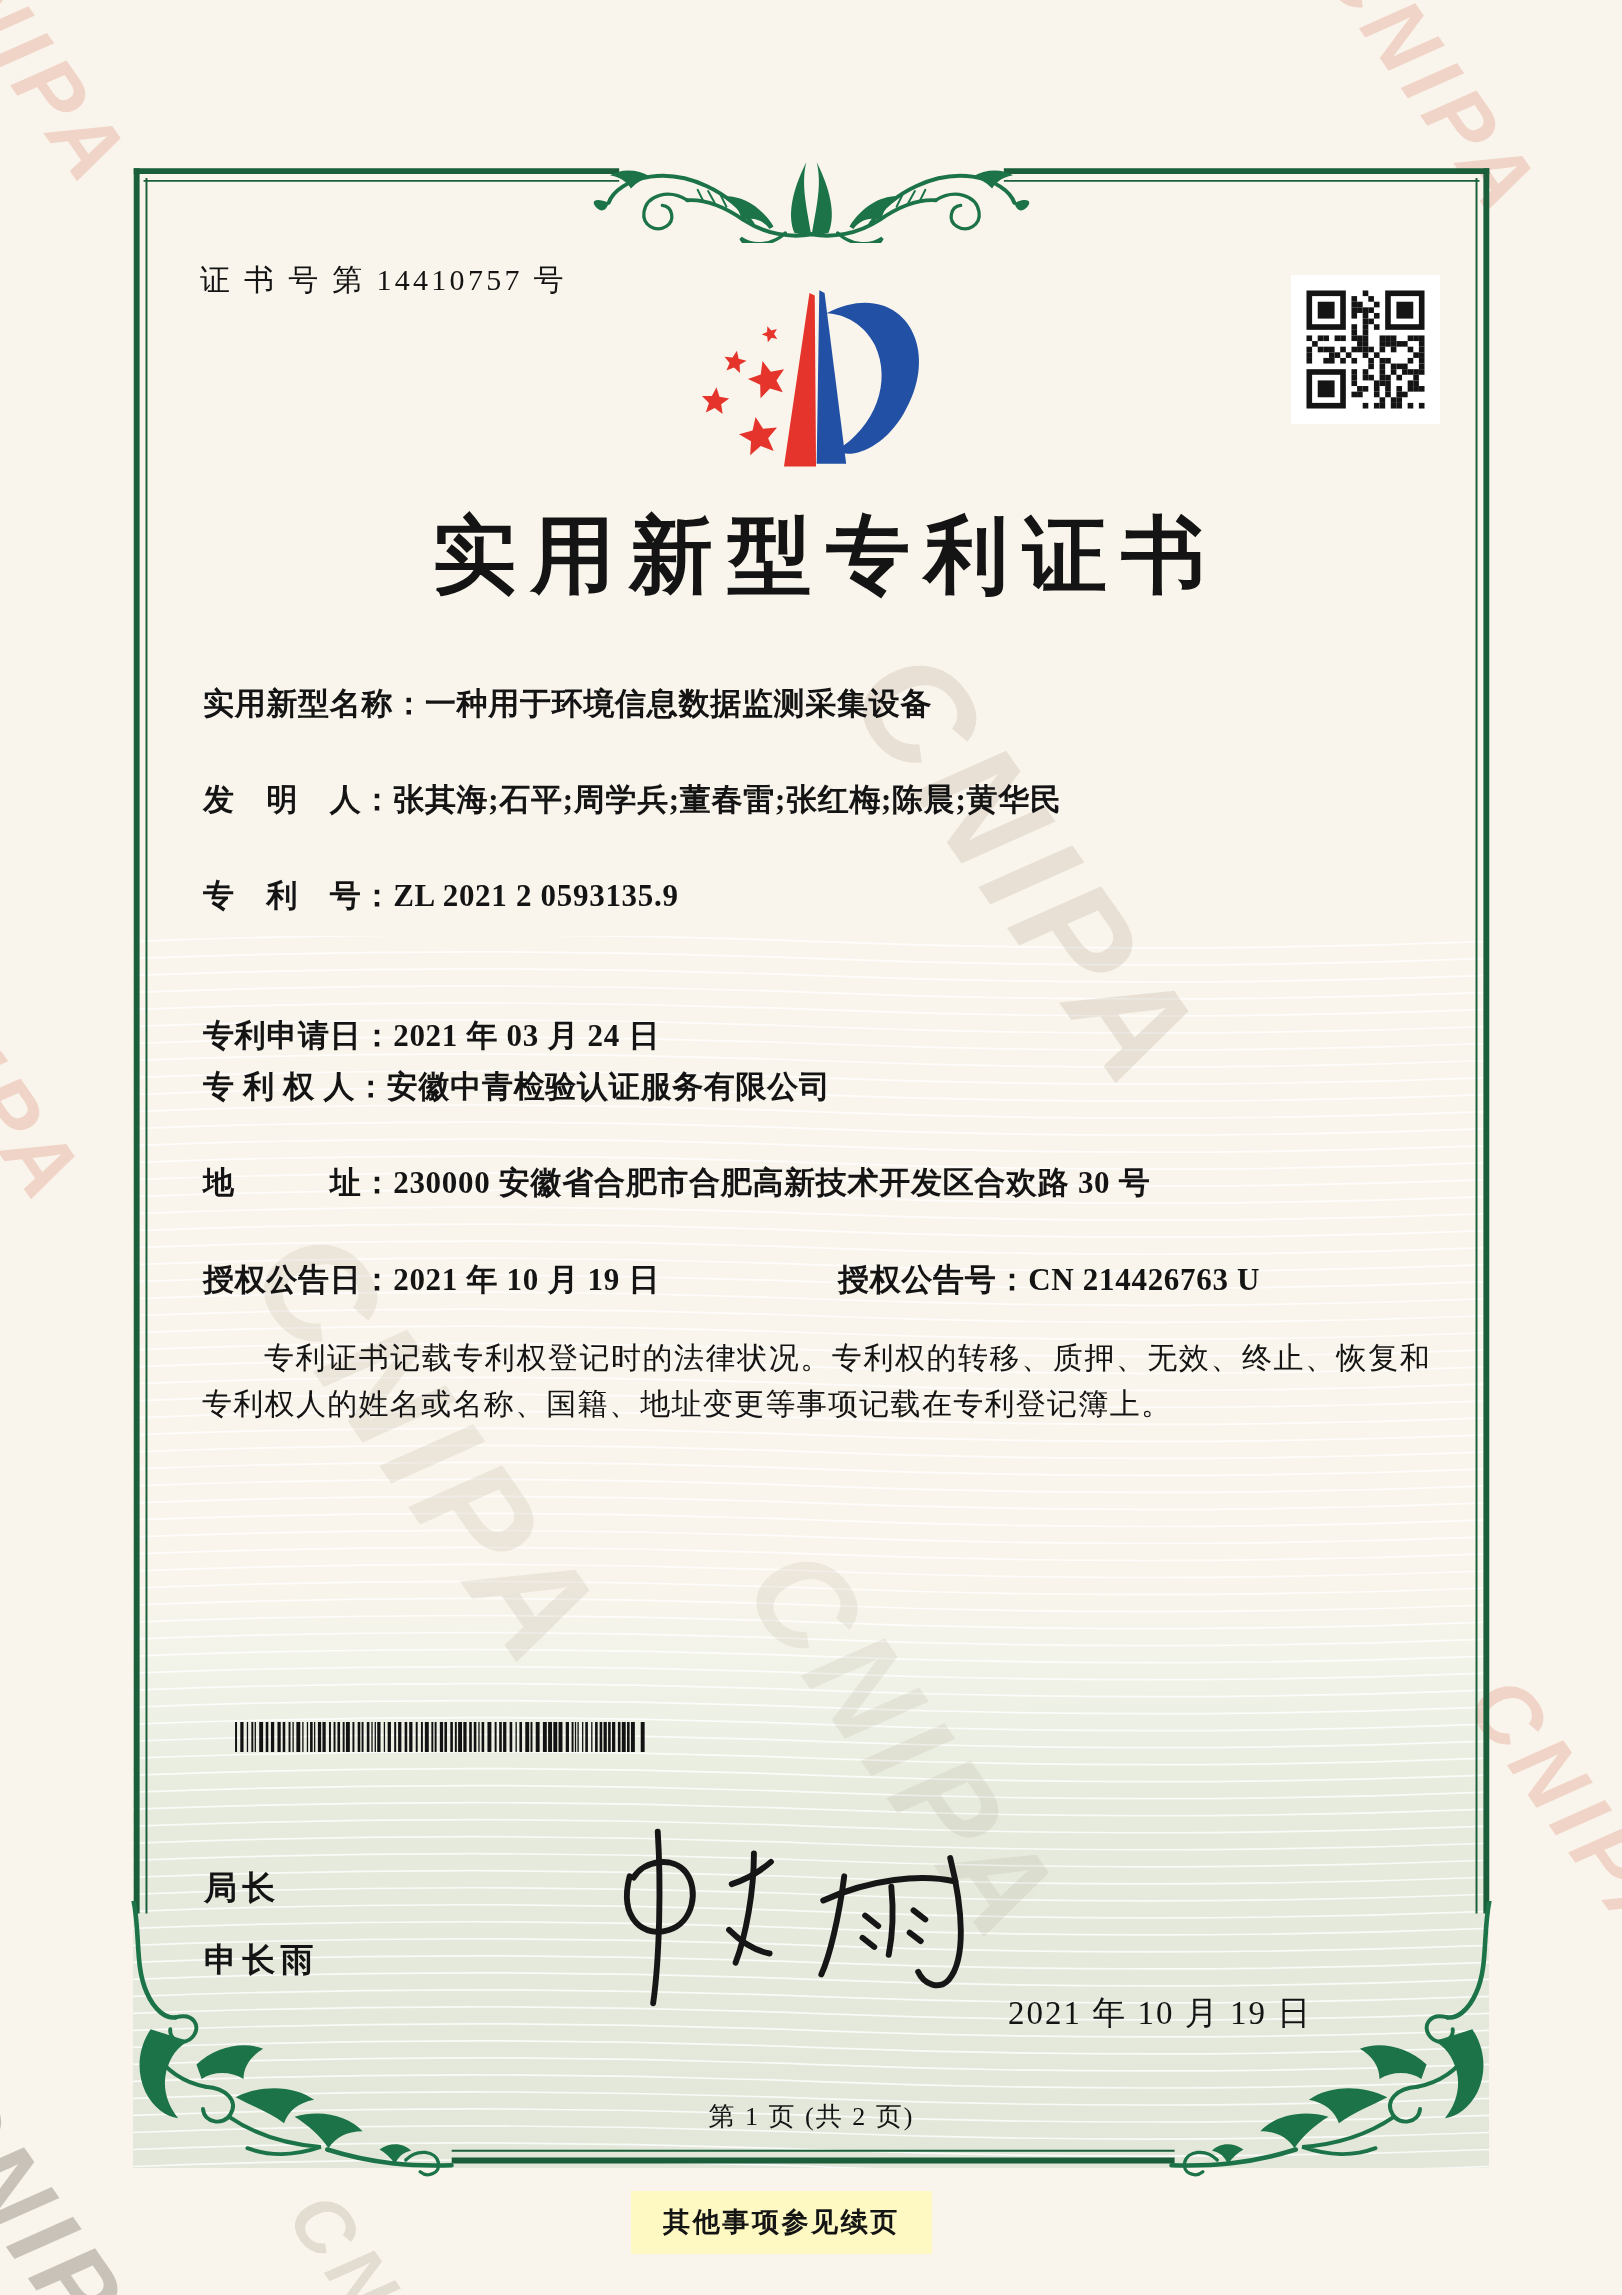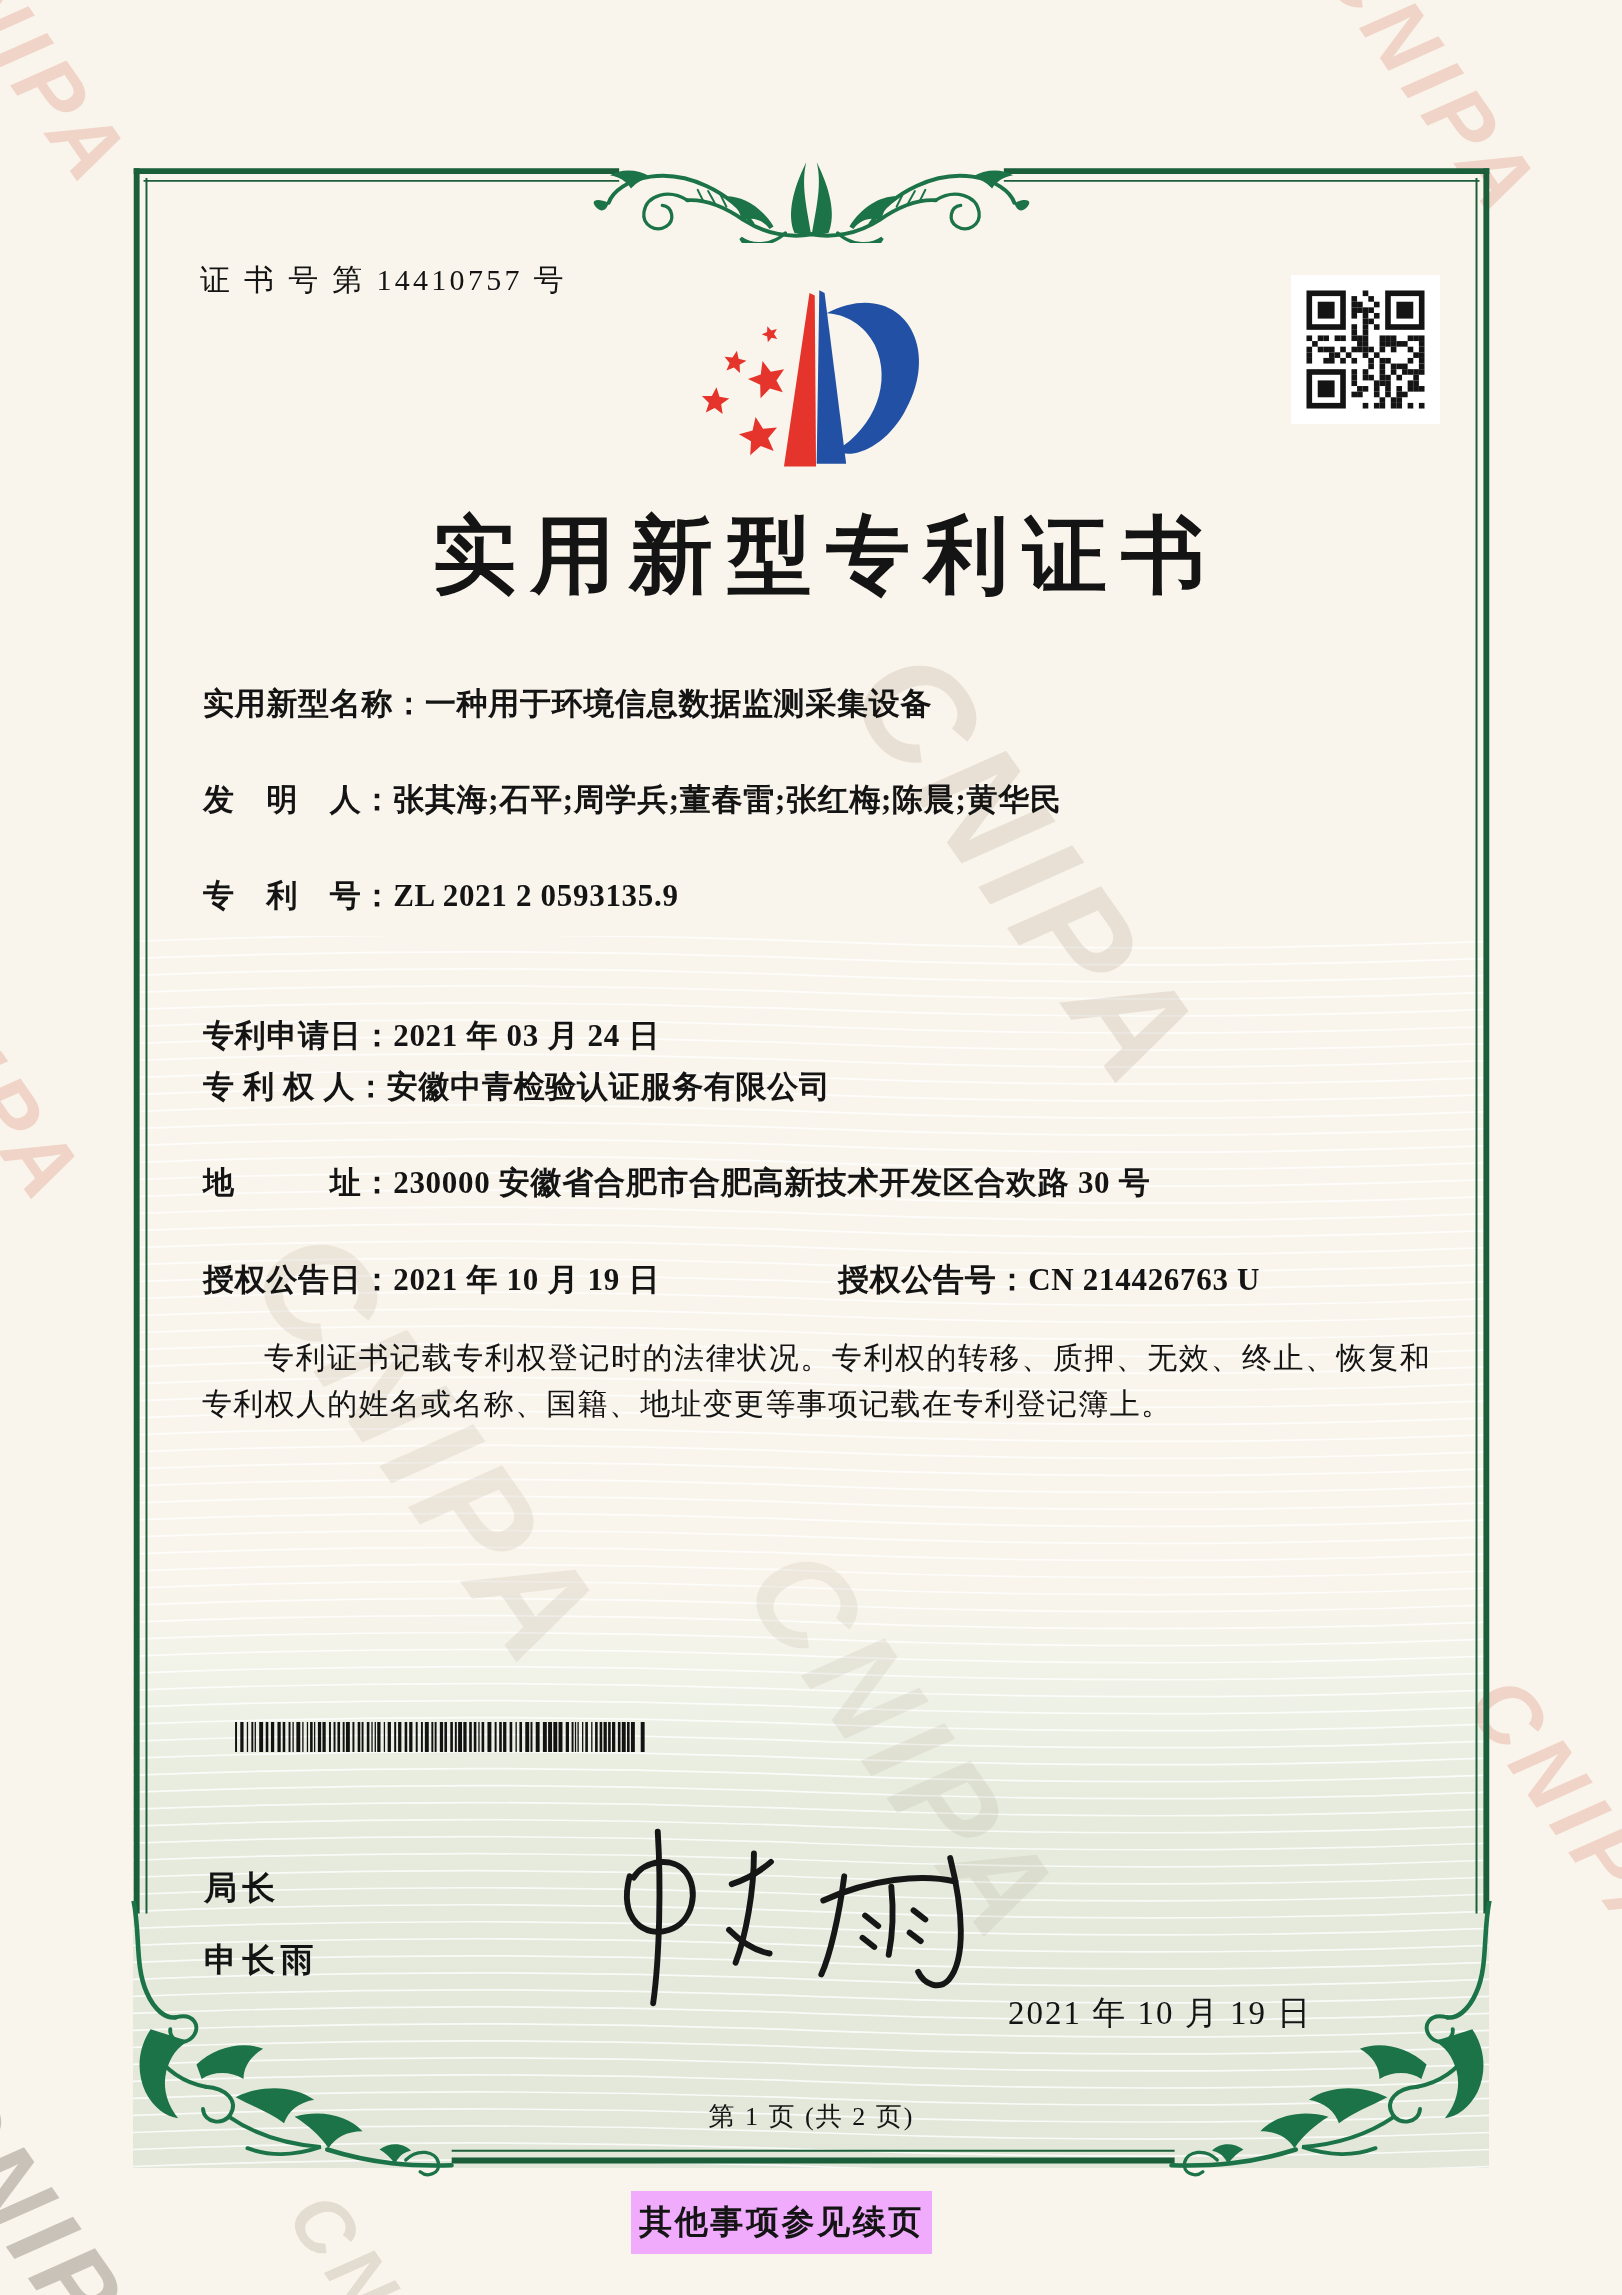--- a/index.html
+++ b/index.html
@@ -53,22 +53,22 @@
     font-size:30px;line-height:46px;letter-spacing:1.3px;
     text-align:justify;
   }
   #legal-text p{margin:0;text-indent:62px;}
   #signer-title{left:204px;top:1866px;font-size:33px;font-weight:bold;letter-spacing:5.2px;}
   #signer-name{left:204px;top:1938px;font-size:33px;font-weight:bold;letter-spacing:5.2px;}
   #issue-date{left:1008px;top:1991px;font-size:33px;letter-spacing:2px;white-space:nowrap;}
   #page-number{left:0;top:2099px;width:1623px;text-align:center;font-size:26px;letter-spacing:2px;}
   #continuation-note{
     left:631px;top:2191px;width:301px;height:63px;
-    background:#f0abfc;text-align:center;line-height:63px;
-    font-size:33px;letter-spacing:2.6px;font-weight:bold;
+    background:#fef9c3;text-align:center;line-height:63px;
+    font-size:27px;letter-spacing:2.6px;font-weight:bold;
   }
   svg{display:block;}
 </style>
 </head>
 <body>
 
 <div class="abs" id="green-zone"></div>
 
 <svg class="abs" id="waves" style="left:133px;top:936px;" width="1356" height="1232" viewBox="0 0 2072 1882">
   <path id="wavepath" d="M0 8 Q 518 -12 1036 8 T 2072 8 M0 34 Q 518 14 1036 34 T 2072 34 M0 60 Q 518 40 1036 60 T 2072 60 M0 86 Q 518 66 1036 86 T 2072 86 M0 112 Q 518 92 1036 112 T 2072 112 M0 138 Q 518 118 1036 138 T 2072 138 M0 164 Q 518 144 1036 164 T 2072 164 M0 190 Q 518 170 1036 190 T 2072 190 M0 216 Q 518 196 1036 216 T 2072 216 M0 242 Q 518 222 1036 242 T 2072 242 M0 268 Q 518 248 1036 268 T 2072 268 M0 294 Q 518 274 1036 294 T 2072 294 M0 320 Q 518 300 1036 320 T 2072 320 M0 346 Q 518 326 1036 346 T 2072 346 M0 372 Q 518 352 1036 372 T 2072 372 M0 398 Q 518 378 1036 398 T 2072 398 M0 424 Q 518 404 1036 424 T 2072 424 M0 450 Q 518 430 1036 450 T 2072 450 M0 476 Q 518 456 1036 476 T 2072 476 M0 502 Q 518 482 1036 502 T 2072 502 M0 528 Q 518 508 1036 528 T 2072 528 M0 554 Q 518 534 1036 554 T 2072 554 M0 580 Q 518 560 1036 580 T 2072 580 M0 606 Q 518 586 1036 606 T 2072 606 M0 632 Q 518 612 1036 632 T 2072 632 M0 658 Q 518 638 1036 658 T 2072 658 M0 684 Q 518 664 1036 684 T 2072 684 M0 710 Q 518 690 1036 710 T 2072 710 M0 736 Q 518 716 1036 736 T 2072 736 M0 762 Q 518 742 1036 762 T 2072 762 M0 788 Q 518 768 1036 788 T 2072 788 M0 814 Q 518 794 1036 814 T 2072 814 M0 840 Q 518 820 1036 840 T 2072 840 M0 866 Q 518 846 1036 866 T 2072 866 M0 892 Q 518 872 1036 892 T 2072 892 M0 918 Q 518 898 1036 918 T 2072 918 M0 944 Q 518 924 1036 944 T 2072 944 M0 970 Q 518 950 1036 970 T 2072 970 M0 996 Q 518 976 1036 996 T 2072 996 M0 1022 Q 518 1002 1036 1022 T 2072 1022 M0 1048 Q 518 1028 1036 1048 T 2072 1048 M0 1074 Q 518 1054 1036 1074 T 2072 1074 M0 1100 Q 518 1080 1036 1100 T 2072 1100 M0 1126 Q 518 1106 1036 1126 T 2072 1126 M0 1152 Q 518 1132 1036 1152 T 2072 1152 M0 1178 Q 518 1158 1036 1178 T 2072 1178 M0 1204 Q 518 1184 1036 1204 T 2072 1204 M0 1230 Q 518 1210 1036 1230 T 2072 1230 M0 1256 Q 518 1236 1036 1256 T 2072 1256 M0 1282 Q 518 1262 1036 1282 T 2072 1282 M0 1308 Q 518 1288 1036 1308 T 2072 1308 M0 1334 Q 518 1314 1036 1334 T 2072 1334 M0 1360 Q 518 1340 1036 1360 T 2072 1360 M0 1386 Q 518 1366 1036 1386 T 2072 1386 M0 1412 Q 518 1392 1036 1412 T 2072 1412 M0 1438 Q 518 1418 1036 1438 T 2072 1438 M0 1464 Q 518 1444 1036 1464 T 2072 1464 M0 1490 Q 518 1470 1036 1490 T 2072 1490 M0 1516 Q 518 1496 1036 1516 T 2072 1516 M0 1542 Q 518 1522 1036 1542 T 2072 1542 M0 1568 Q 518 1548 1036 1568 T 2072 1568 M0 1594 Q 518 1574 1036 1594 T 2072 1594 M0 1620 Q 518 1600 1036 1620 T 2072 1620 M0 1646 Q 518 1626 1036 1646 T 2072 1646 M0 1672 Q 518 1652 1036 1672 T 2072 1672 M0 1698 Q 518 1678 1036 1698 T 2072 1698 M0 1724 Q 518 1704 1036 1724 T 2072 1724 M0 1750 Q 518 1730 1036 1750 T 2072 1750 M0 1776 Q 518 1756 1036 1776 T 2072 1776 M0 1802 Q 518 1782 1036 1802 T 2072 1802 M0 1828 Q 518 1808 1036 1828 T 2072 1828 M0 1854 Q 518 1834 1036 1854 T 2072 1854 M0 1880 Q 518 1860 1036 1880 T 2072 1880 " fill="none" stroke="#ffffff" stroke-width="2.6" opacity="0.8"></path>

